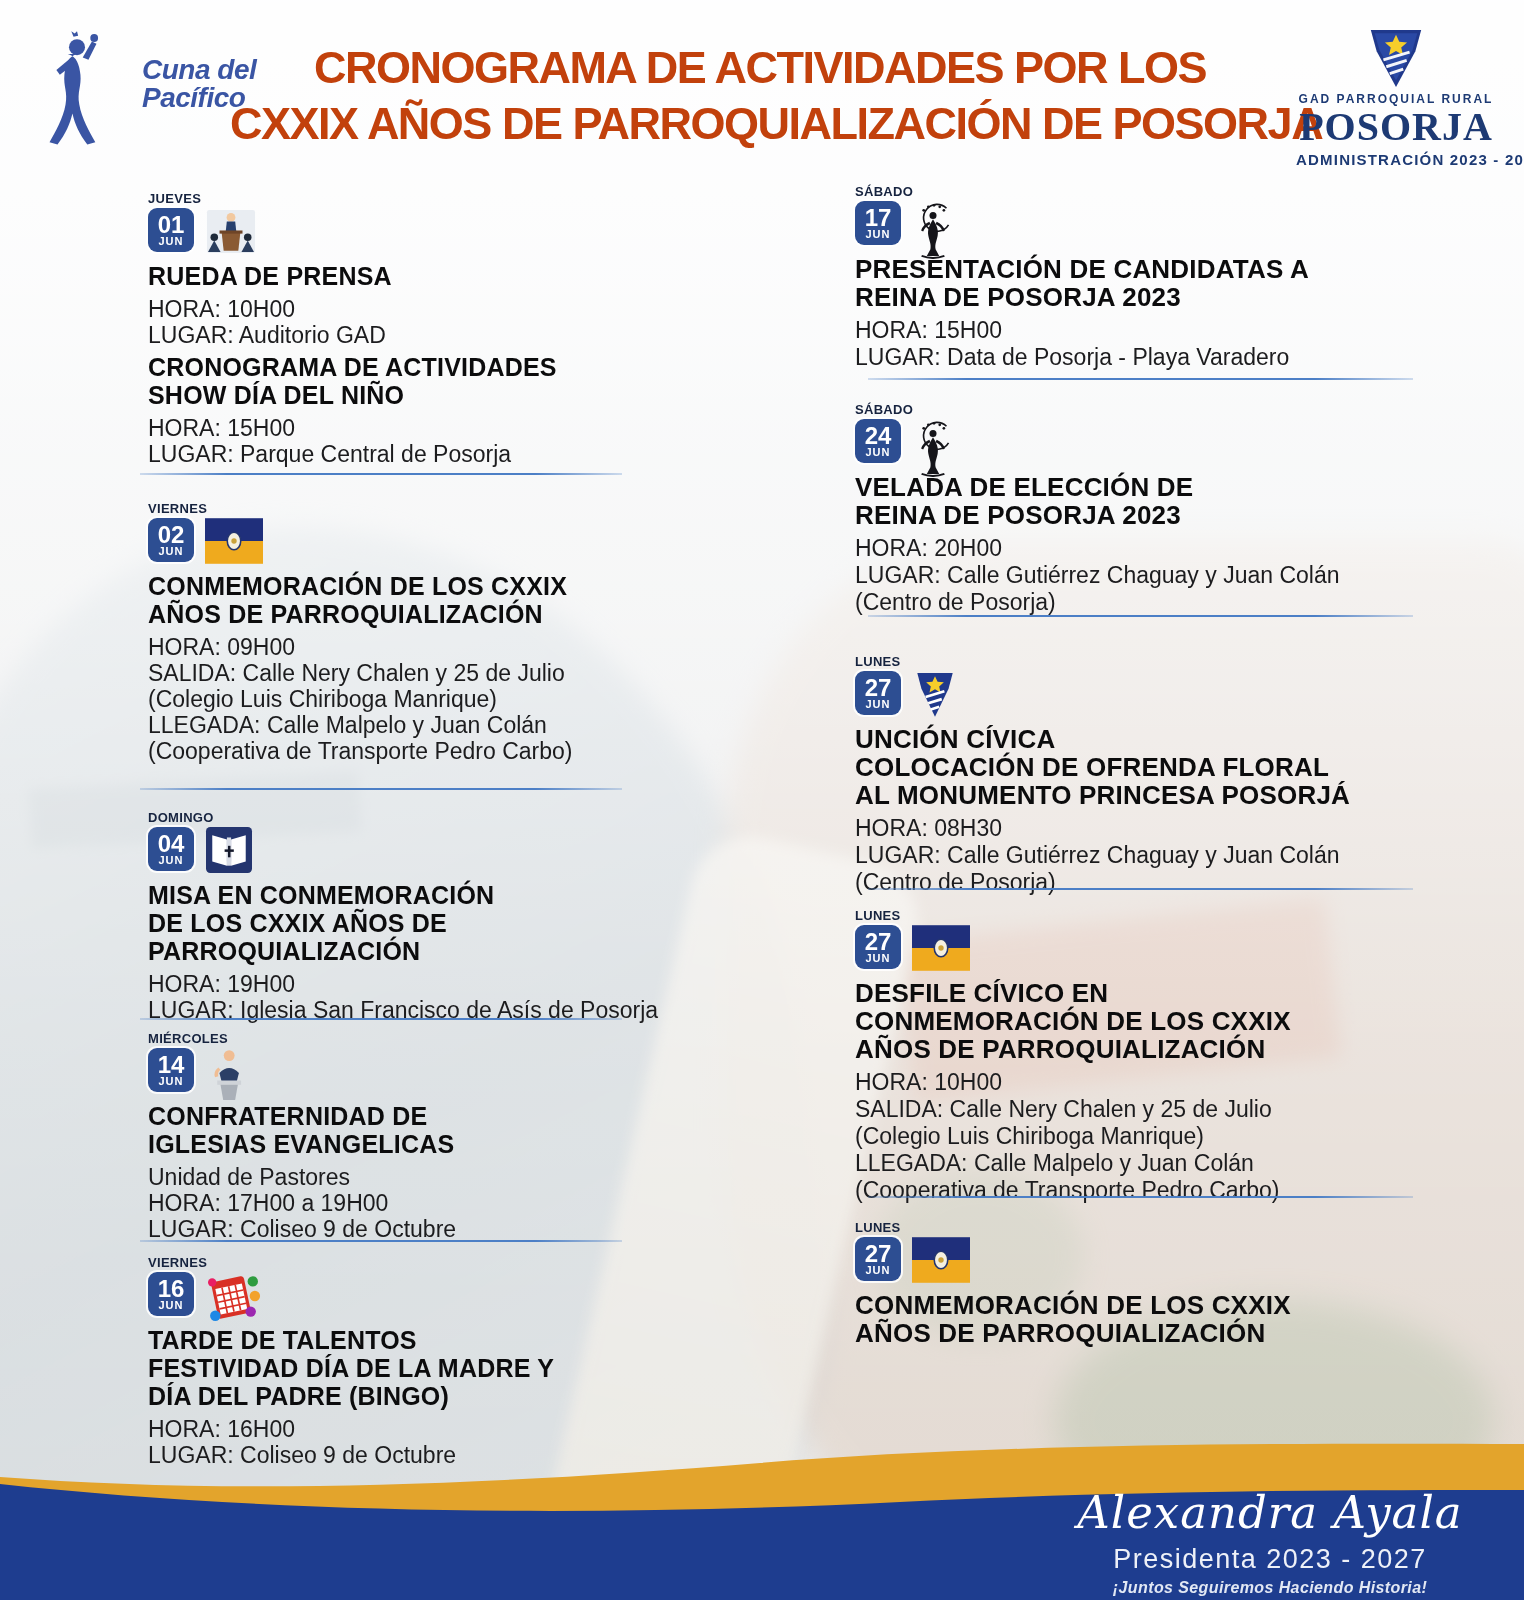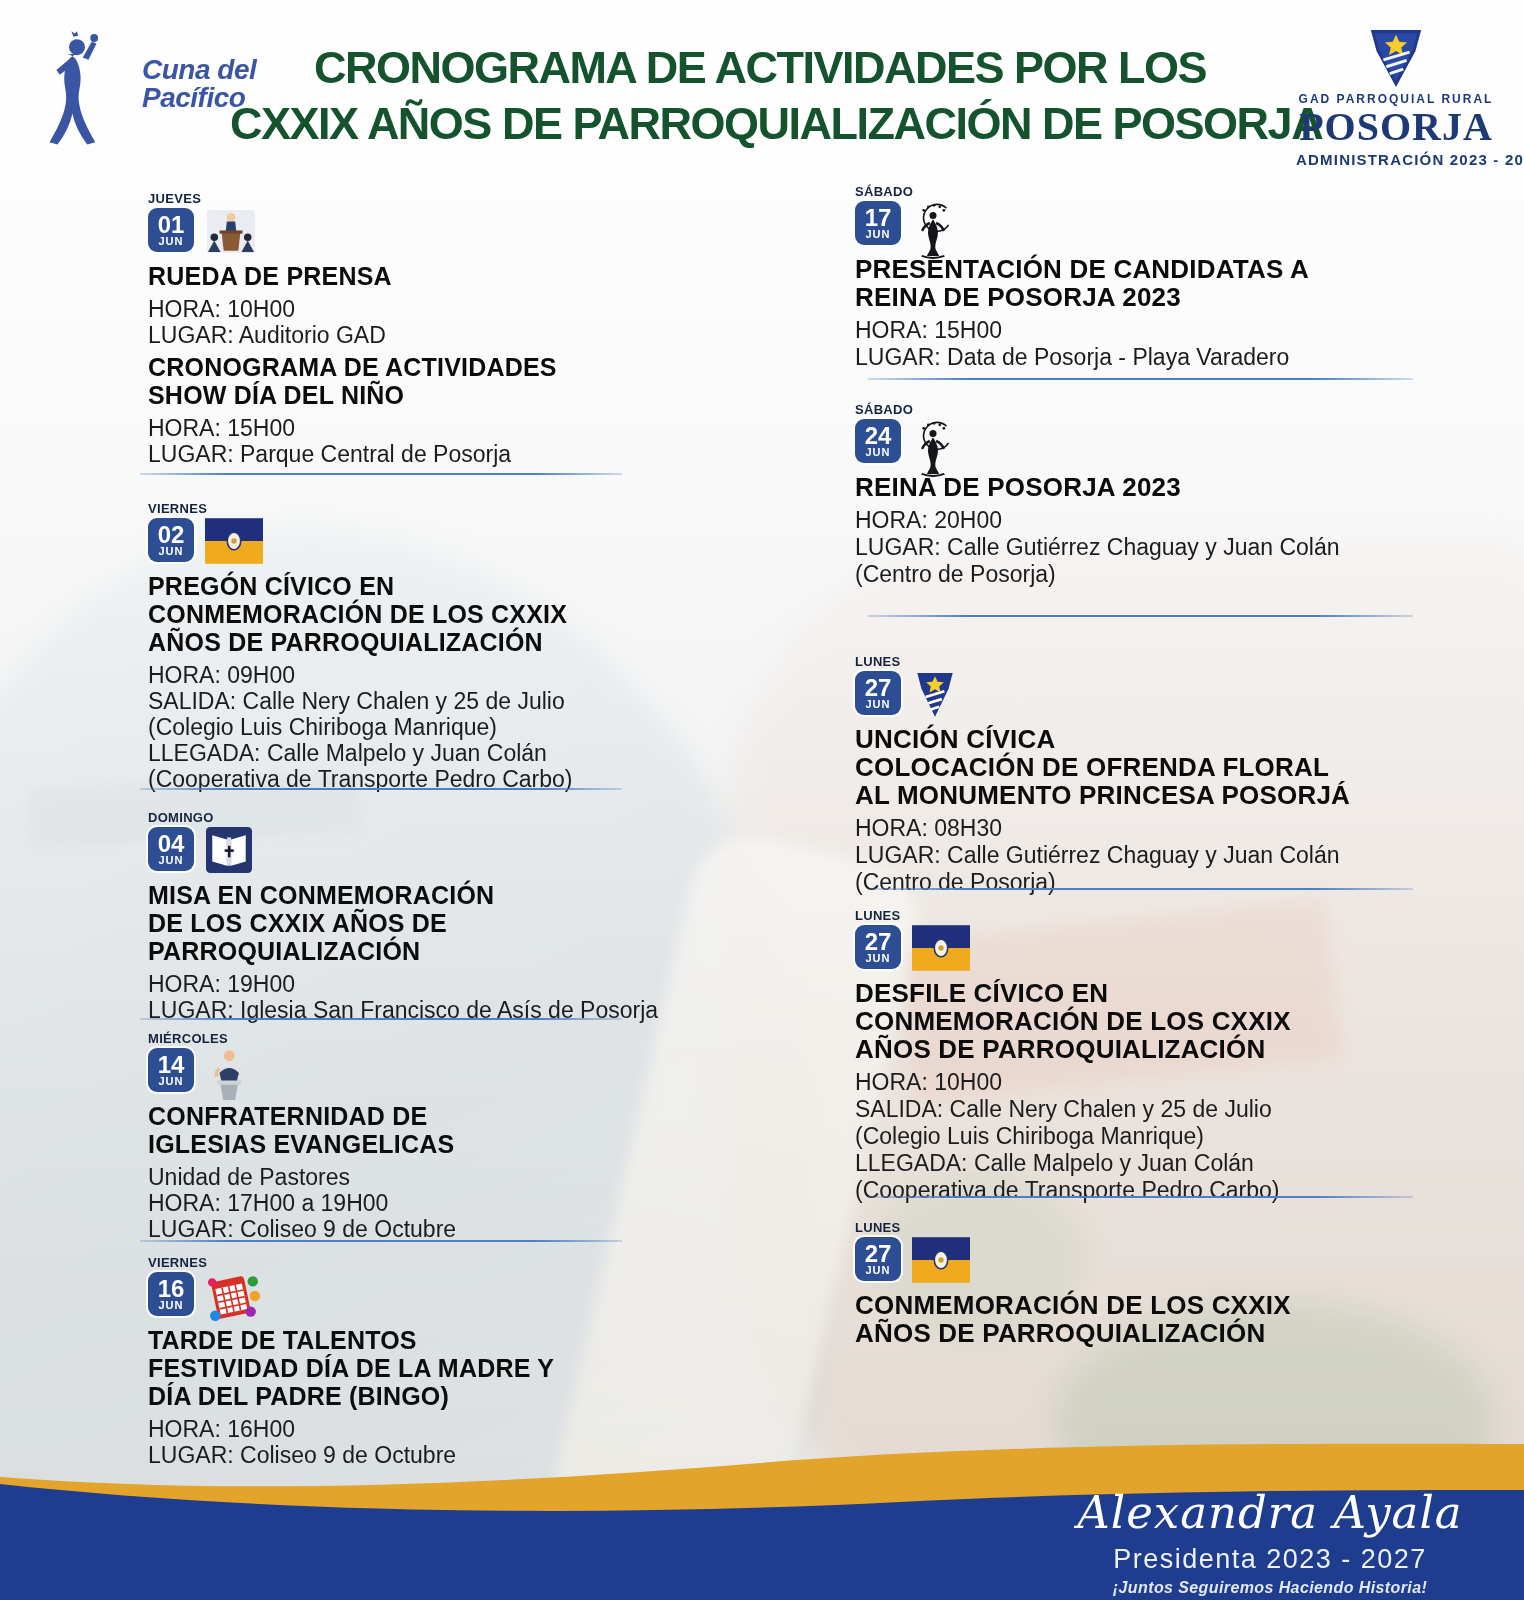--- a/index.html
+++ b/index.html
@@ -23,21 +23,21 @@
   .bg-wash{inset:0;background:linear-gradient(180deg,rgba(255,255,255,.93) 0%,rgba(255,255,255,.84) 12%,rgba(255,255,255,.66) 28%,rgba(255,255,255,.52) 46%,rgba(255,255,255,.4) 66%,rgba(255,255,255,.3) 100%);}
 
   
   .anniv-logo{position:absolute;left:34px;top:28px;width:330px;height:140px;color:#3a55a4;}
   .anniv-fig{position:absolute;left:0;top:2px;}
   .anniv-text{position:absolute;left:108px;top:22px;font-style:italic;font-weight:bold;line-height:1;}
   .anniv-years{font-size:44px;letter-spacing:-1px;}
   .anniv-years .small{font-size:29px;}
   .anniv-tag{font-size:28px;margin-top:6px;letter-spacing:-0.5px;}
 
-  .main-title{position:absolute;left:230px;top:40px;width:1060px;text-align:center;color:#14532d;
+  .main-title{position:absolute;left:230px;top:40px;width:1060px;text-align:center;color:#c2410c;
               font-weight:bold;font-size:45px;line-height:56px;letter-spacing:-1.5px;white-space:nowrap;}
 
   .gad-logo{position:absolute;left:1296px;top:28px;width:200px;text-align:center;color:#1d3a74;}
   .gad-logo .pennant{display:block;margin:0 auto;}
   .gad-line1{font-size:12px;font-weight:bold;letter-spacing:2px;margin-top:2px;white-space:nowrap;}
   .gad-name{font-family:"Liberation Serif",serif;font-size:40px;font-weight:bold;letter-spacing:1px;line-height:42px;}
   .gad-line2{font-size:15px;font-weight:bold;letter-spacing:1.2px;margin-top:3px;white-space:nowrap;}
 
   
   .event{position:absolute;}
@@ -168,21 +168,20 @@
         <span class="date-mon">JUN</span>
       </div>
       <span class="event-icon"><svg width="58" height="46" viewBox="0 0 56 44">
               <rect width="56" height="22" fill="#1f2f7b"></rect>
      <rect y="22" width="56" height="22" fill="#efaa1e"></rect>
      <ellipse cx="28" cy="22" rx="6.5" ry="8.5" fill="#f5f0df" stroke="#24356f" stroke-width="1.5"></ellipse>
      <circle cx="28" cy="22" r="2.6" fill="#caa23a"></circle>
             </svg></span>
     </div>
     <div class="event-title">
-          <div>PREGÓN CÍVICO EN</div>
           <div>CONMEMORACIÓN DE LOS CXXIX</div>
           <div>AÑOS DE PARROQUIALIZACIÓN</div>
         </div>
     <div class="event-details">
           <div>HORA: 09H00</div>
           <div>SALIDA: Calle Nery Chalen y 25 de Julio</div>
           <div>(Colegio Luis Chiriboga Manrique)</div>
           <div>LLEGADA: Calle Malpelo y Juan Colán</div>
           <div>(Cooperativa de Transporte Pedro Carbo)</div>
         </div>
@@ -327,20 +326,21 @@
      <g fill="#15151a">
                 <circle cx="18" cy="14" r="3.4"></circle>
        <path d="M18 17.5 c-3.5 6 -5.5 10 -4.5 16 c0.9 5 3 8 2 13 l-3.5 6.5 h12 l-3.5 -6.5 c-1 -5 1.1 -8 2 -13 c1 -6 -1 -10 -4.5 -16z"></path>
        <path d="M14.5 20 q-6 2.5 -8 8.5 l2 1 q2 -5 7 -7z"></path>
                 <path d="M21.5 20 q6 2.5 8 8.5 l-2 1 q-2 -5 -7 -7z"></path>
               </g>
      <path d="M7 53 q11 4 22 0" stroke="#15151a" stroke-width="2" fill="none"></path>
             </svg></span>
     </div>
     <div class="event-title">
+          <div>VELADA DE ELECCIÓN DE</div>
           <div>REINA DE POSORJA 2023</div>
         </div>
     <div class="event-details">
           <div>HORA: 20H00</div>
           <div>LUGAR: Calle Gutiérrez Chaguay y Juan Colán</div>
           <div>(Centro de Posorja)</div>
         </div>
   </div>
       <div class="event" style="top: 656px;">
     <div class="day-label">LUNES</div>

